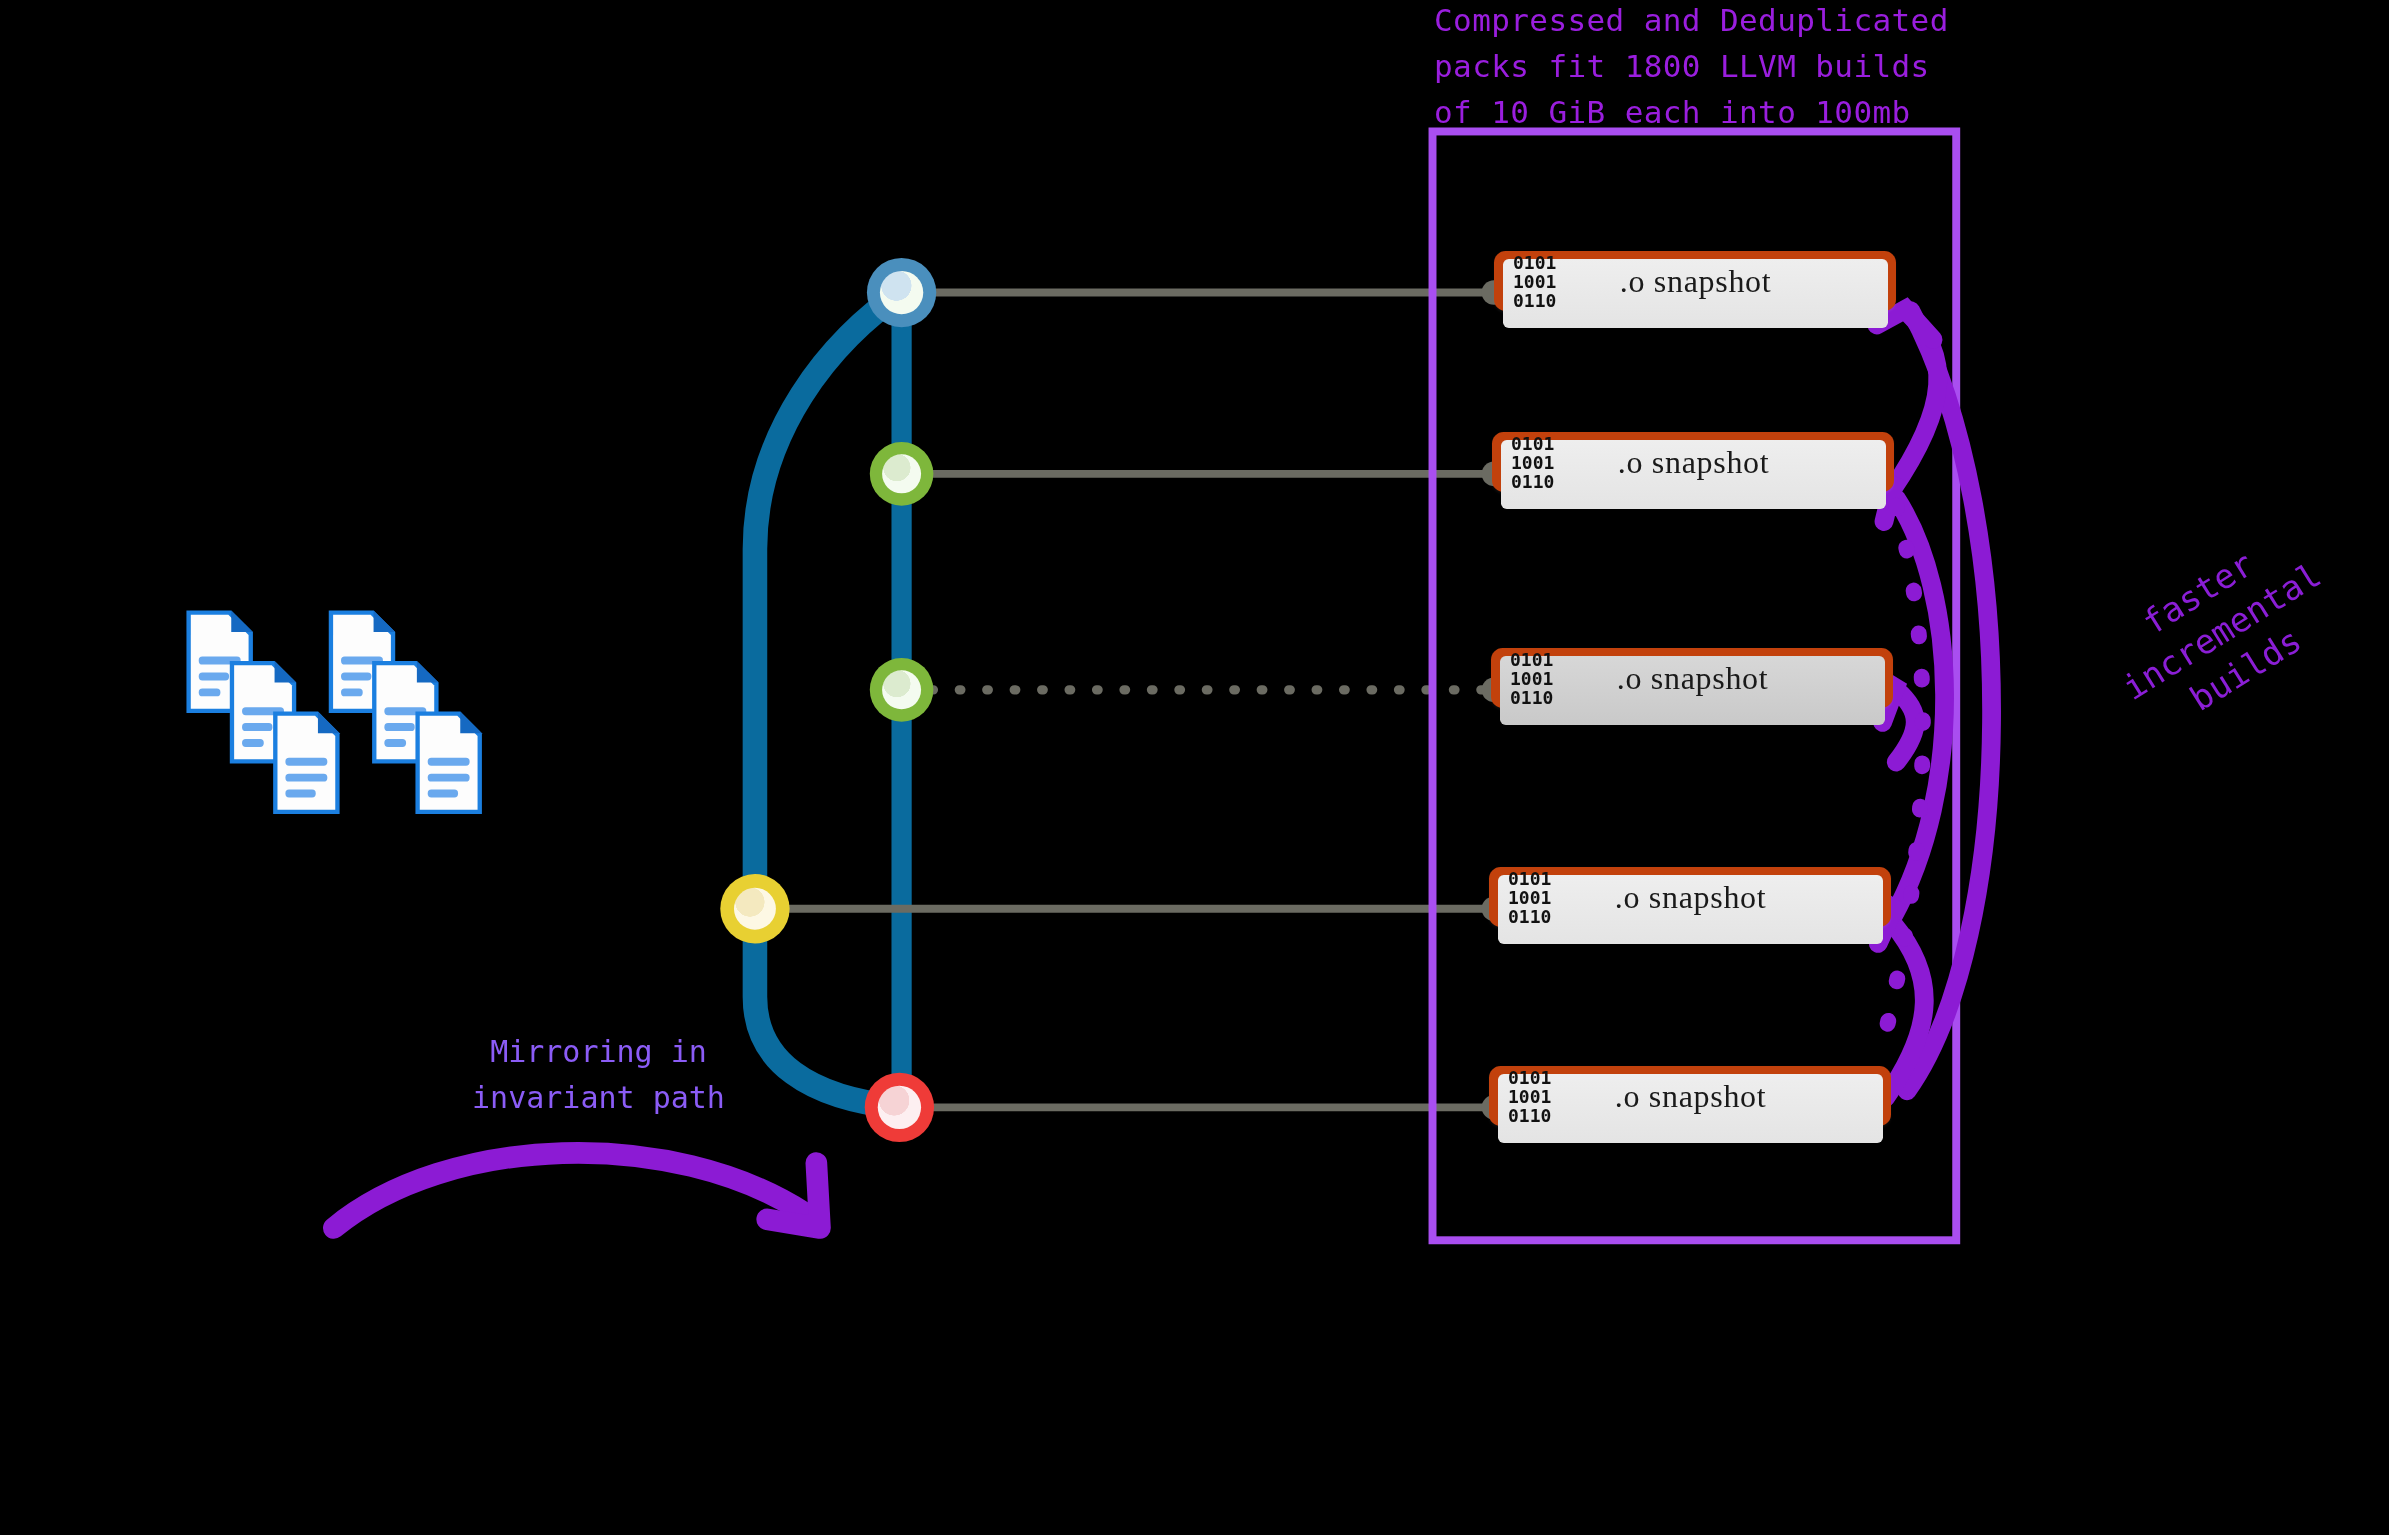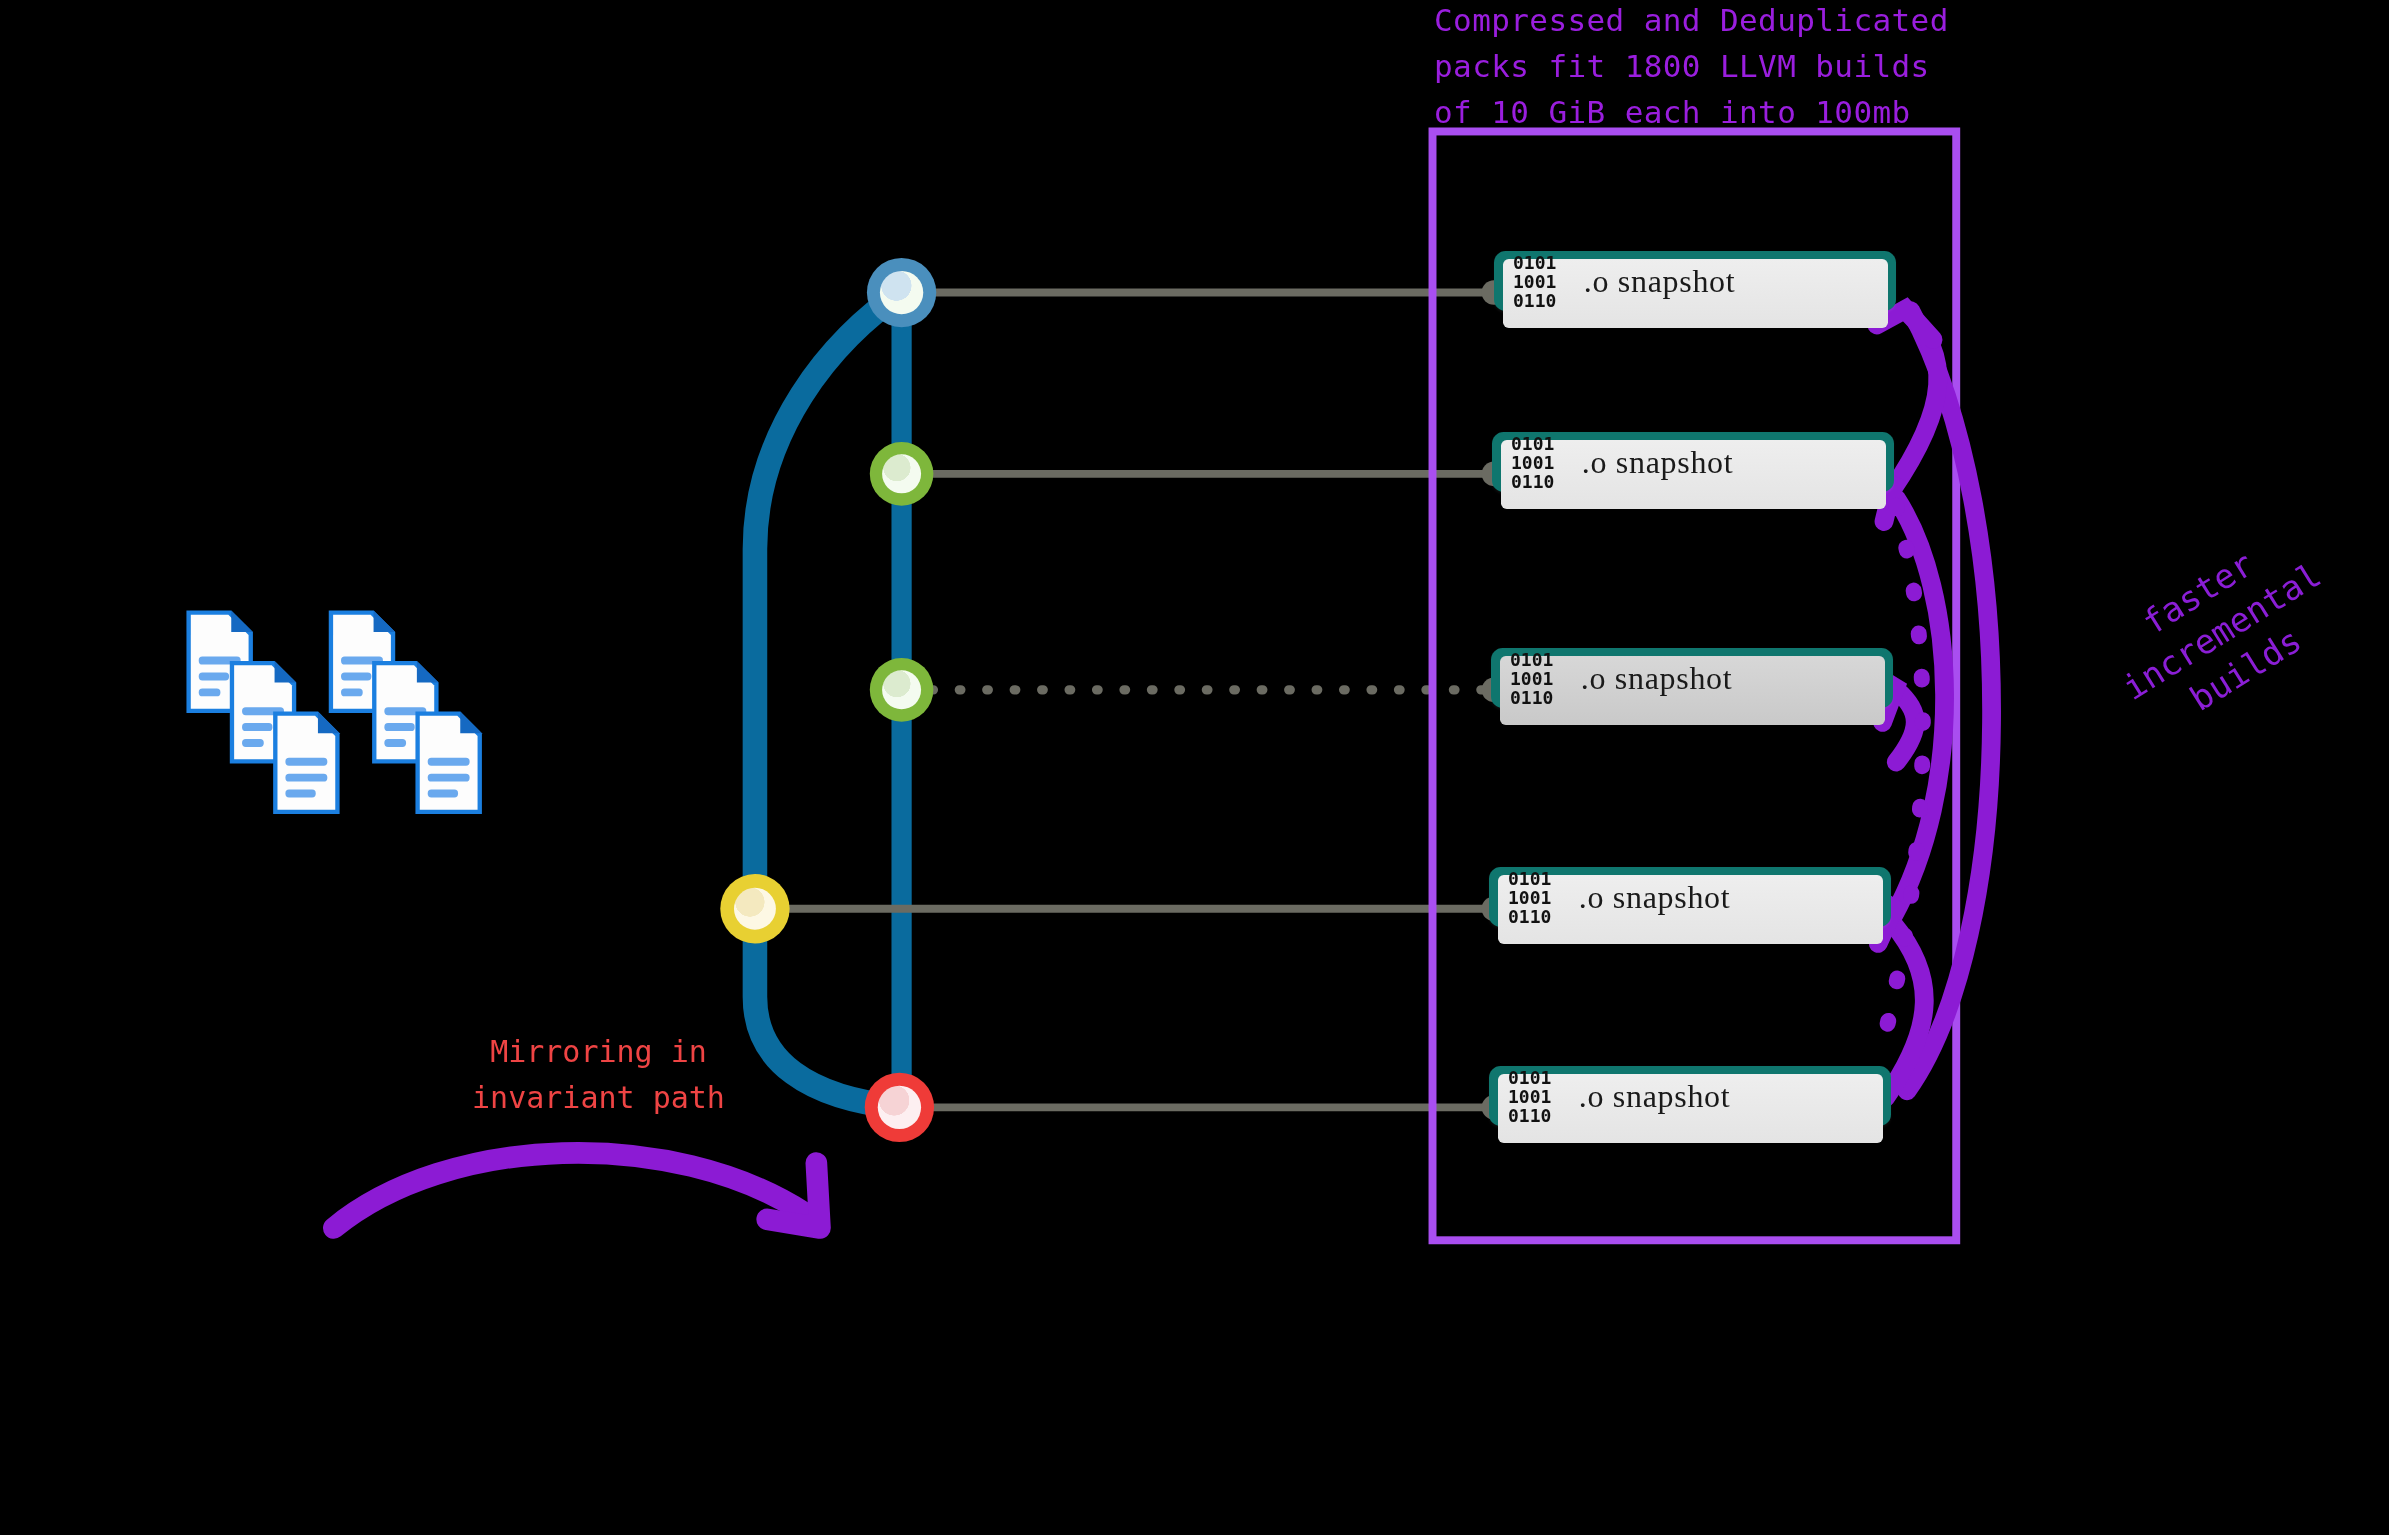--- a/index.html
+++ b/index.html
@@ -15,36 +15,36 @@
     position:absolute;left:1434px;top:-2.9px;width:636px;
     font-family:"DejaVu Sans Mono","Liberation Mono",monospace;
     font-size:31px;line-height:46px;color:#9a1ede;letter-spacing:0.4px;
     white-space:pre-wrap;
   }
 
   
   .mirror-note{
     position:absolute;left:436px;top:1029px;width:325px;text-align:center;
     font-family:"DejaVu Sans Mono","Liberation Mono",monospace;
-    font-size:30px;line-height:46px;color:#ef4444;white-space:pre-wrap;
+    font-size:30px;line-height:46px;color:#8b5cf6;white-space:pre-wrap;
   }
 
   
   .rot-note{
     position:absolute;left:2052px;top:564px;width:340px;text-align:center;
     font-family:"DejaVu Sans Mono","Liberation Mono",monospace;
     font-size:34px;line-height:45px;color:#8b1ed6;white-space:pre-wrap;
     transform:rotate(-32deg);transform-origin:50% 50%;
   }
 
   
   .card{
     position:absolute;width:402px;height:60px;border-radius:11.6px;
-    background:#0f766e;box-shadow:0 1.4px 2.2px rgba(255,255,255,.05);
-    display:flex;align-items:center;
+    background:#c2410c;box-shadow:0 1.4px 2.2px rgba(255,255,255,.05);
+    display:flex;align-items:center;gap:36px;
   }
   .card .inner{
     position:absolute;left:8.7px;top:8px;width:385px;height:69px;border-radius:5.8px;
     background:linear-gradient(180deg,#eeeeee 0%,#e4e4e4 100%);
     display:flex;align-items:center;
   }
   .card.hl .inner{
     background:linear-gradient(180deg,#d7d7d7 0%,#c9c9c9 100%);
   }
   .bits{

